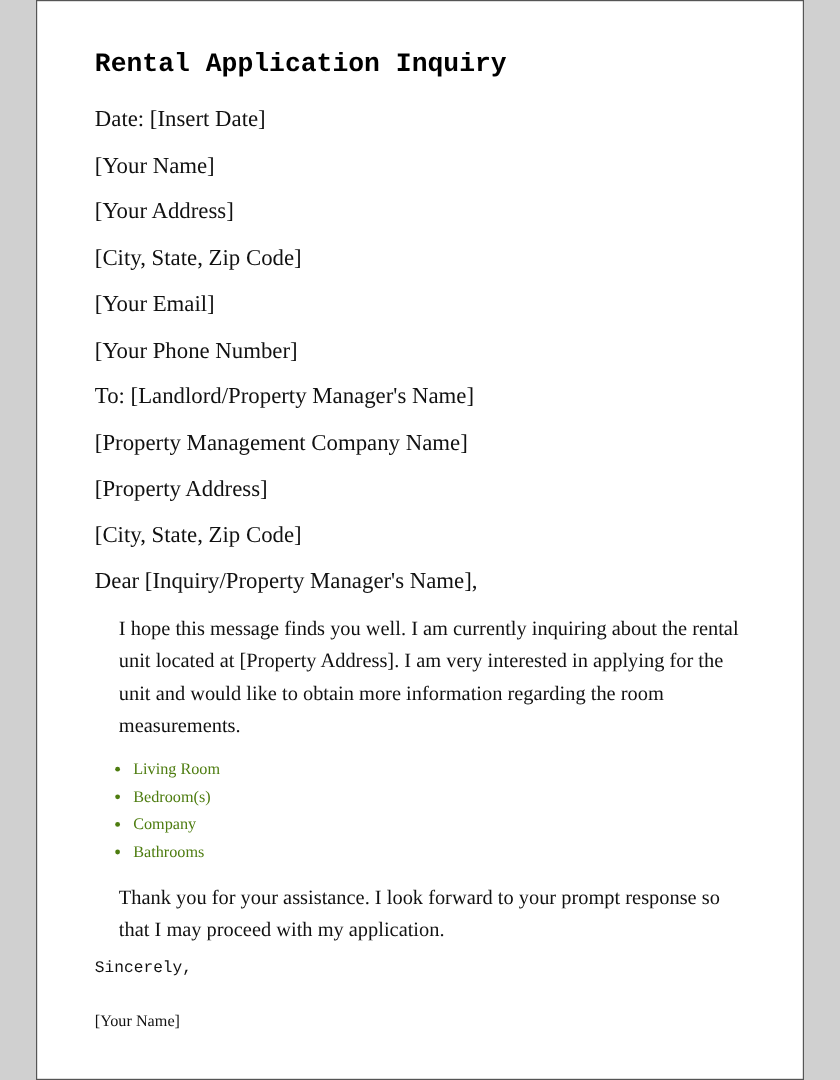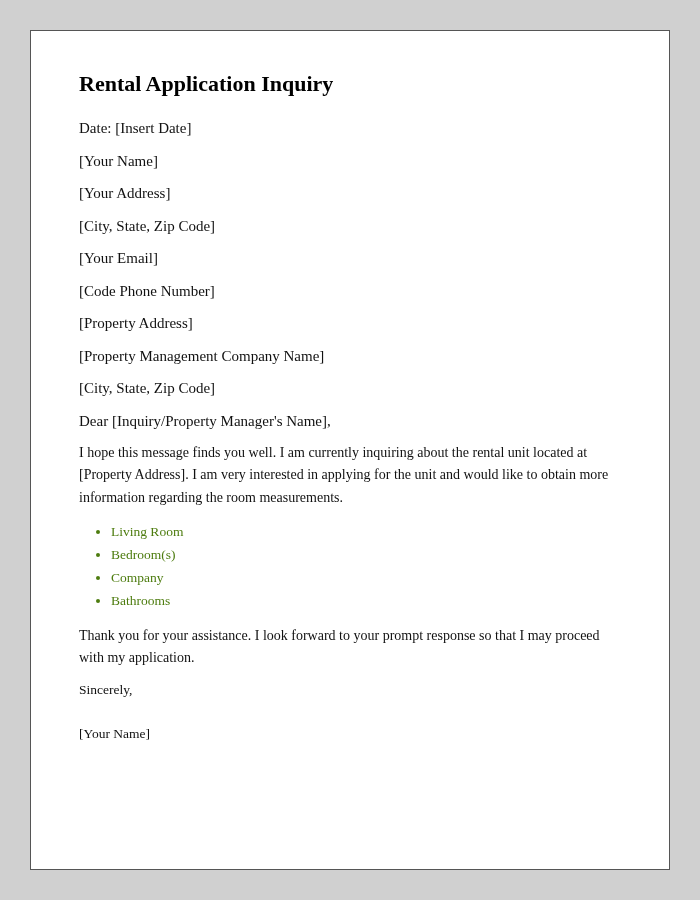--- a/index.html
+++ b/index.html
@@ -24,60 +24,61 @@
       width: 640px;
       min-height: 840px;
       padding: 40px 48px;
       position: relative;
     }
 
     .doc-title {
       font-size: 22px;
       font-weight: bold;
       margin-bottom: 20px;
-      font-family: Liberation Serif, serif;
+      font-family: Liberation Mono, monospace;
     }
 
     .doc-line {
-      font-size: 15px;
+      font-size: 19px;
       margin-bottom: 10px;
       line-height: 1.5;
       font-family: Georgia, serif;
       color: #111;
     }
 
     .doc-line.salutation {
       margin-top: 4px;
       margin-bottom: 10px;
     }
 
     .doc-paragraph {
-      font-size: 14px;
+      font-size: 17px;
       margin-bottom: 12px;
       line-height: 1.6;
       font-family: Georgia, serif;
       color: #111;
+      margin-left: 20px;
     }
 
     .doc-list {
       margin-left: 32px;
       margin-bottom: 12px;
     }
 
     .doc-list li {
       font-size: 13.5px;
       line-height: 1.7;
       font-family: Georgia, serif;
       color: #4d7c0f;
     }
 
     .closing {
       font-size: 13.5px;
       margin-bottom: 28px;
-      font-family: Liberation Serif, serif;
+      font-family: Liberation Mono, monospace;
       color: #111;
     }
 
     .signature {
       font-size: 13.5px;
       margin-top: 4px;
       font-family: Georgia, serif;
       color: #111;
     }
   </style>
@@ -91,26 +92,27 @@
   <p class="doc-line">Date: [Insert Date]</p>
 
   <p class="doc-line">[Your Name]</p>
 
   <p class="doc-line">[Your Address]</p>
 
   <p class="doc-line">[City, State, Zip Code]</p>
 
   <p class="doc-line">[Your Email]</p>
 
-  <p class="doc-line">[Code Phone Number]</p>
+  <p class="doc-line">[Your Phone Number]</p>
 
+  <p class="doc-line">To: [Landlord/Property Manager's Name]</p>
+
+  <p class="doc-line">[Property Management Company Name]</p>
 
   <p class="doc-line">[Property Address]</p>
-
-  <p class="doc-line">[Property Management Company Name]</p>
 
   <p class="doc-line">[City, State, Zip Code]</p>
 
   <p class="doc-line salutation">Dear [Inquiry/Property Manager's Name],</p>
 
   <p class="doc-paragraph">I hope this message finds you well. I am currently inquiring about the rental unit located at [Property Address]. I am very interested in applying for the unit and would like to obtain more information regarding the room measurements.</p>
 
 
   <ul class="doc-list">
     <li>Living Room</li>

